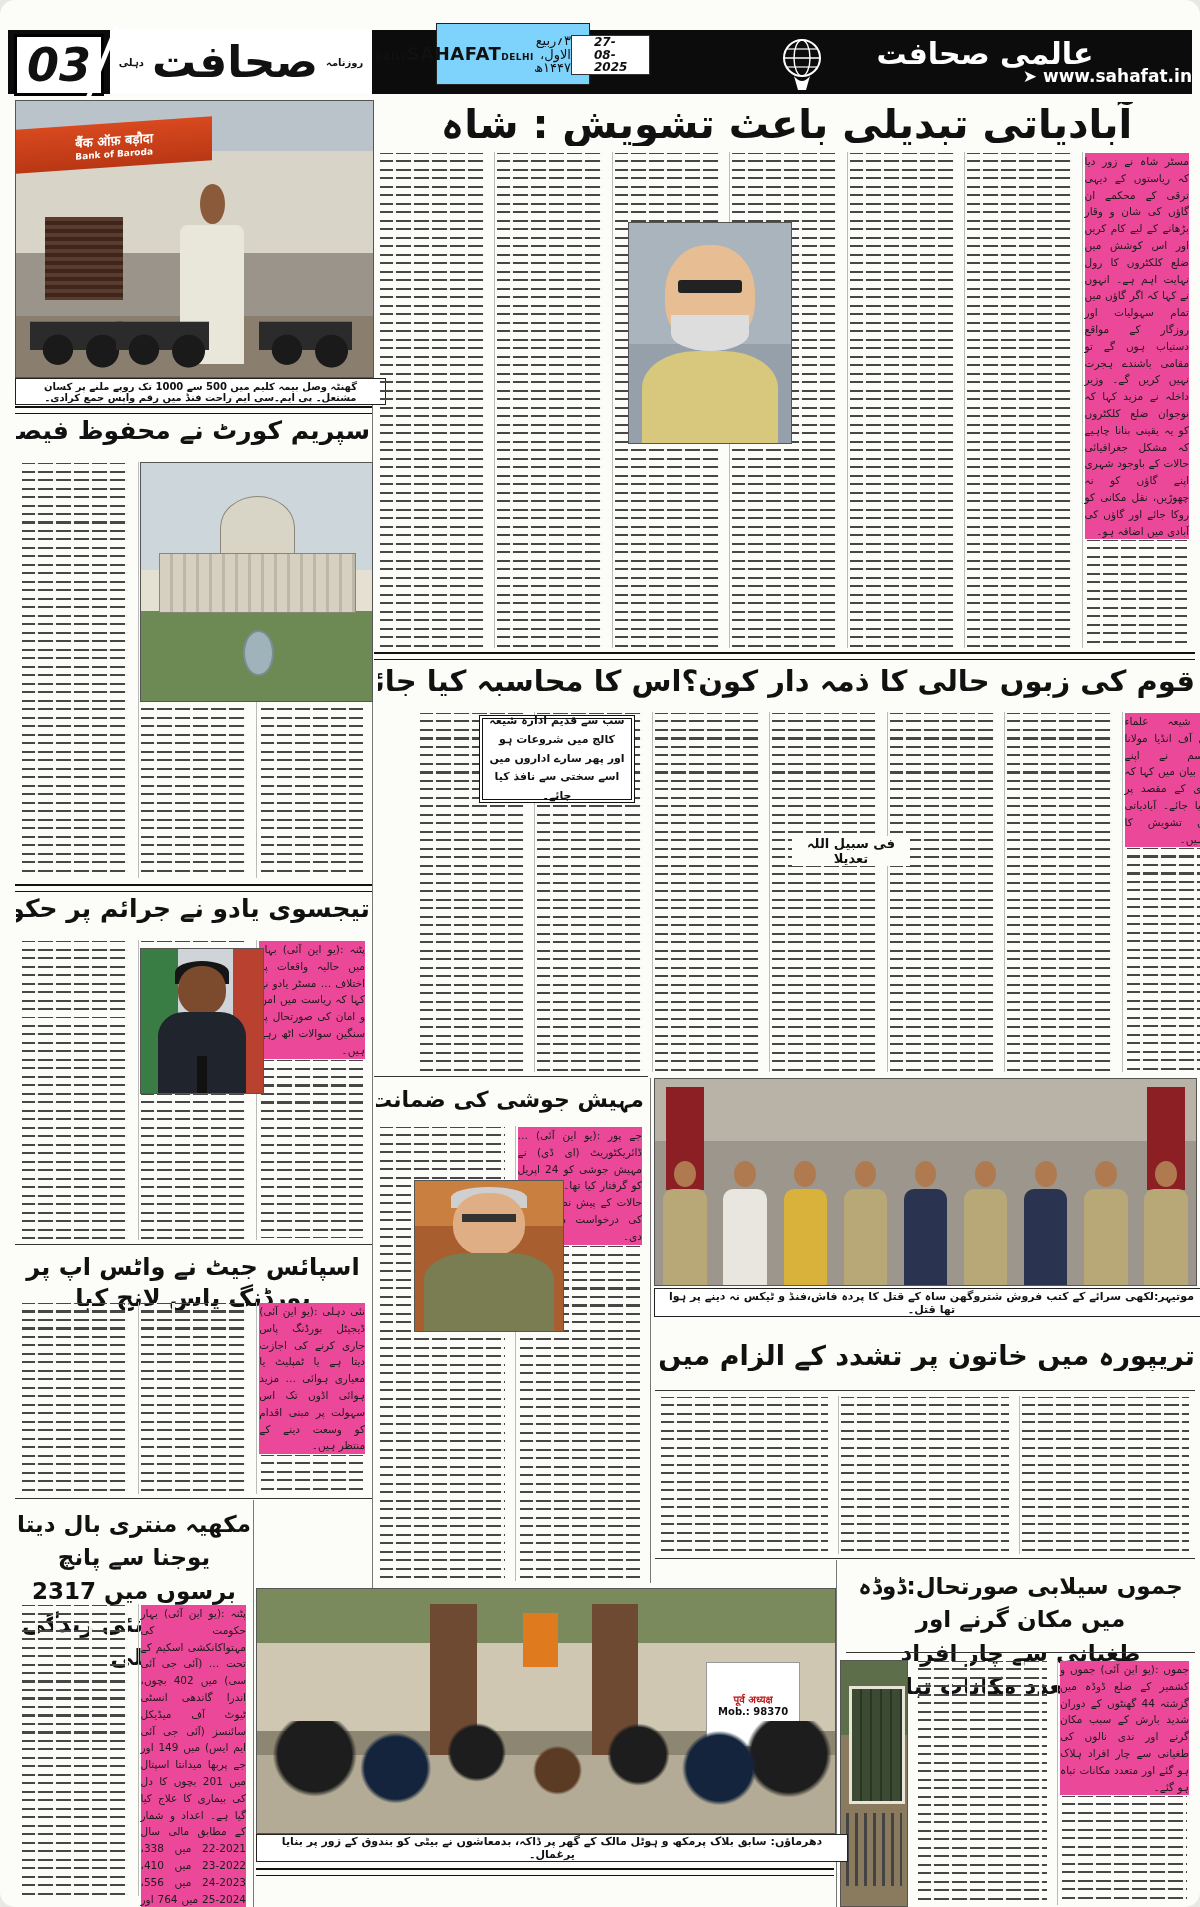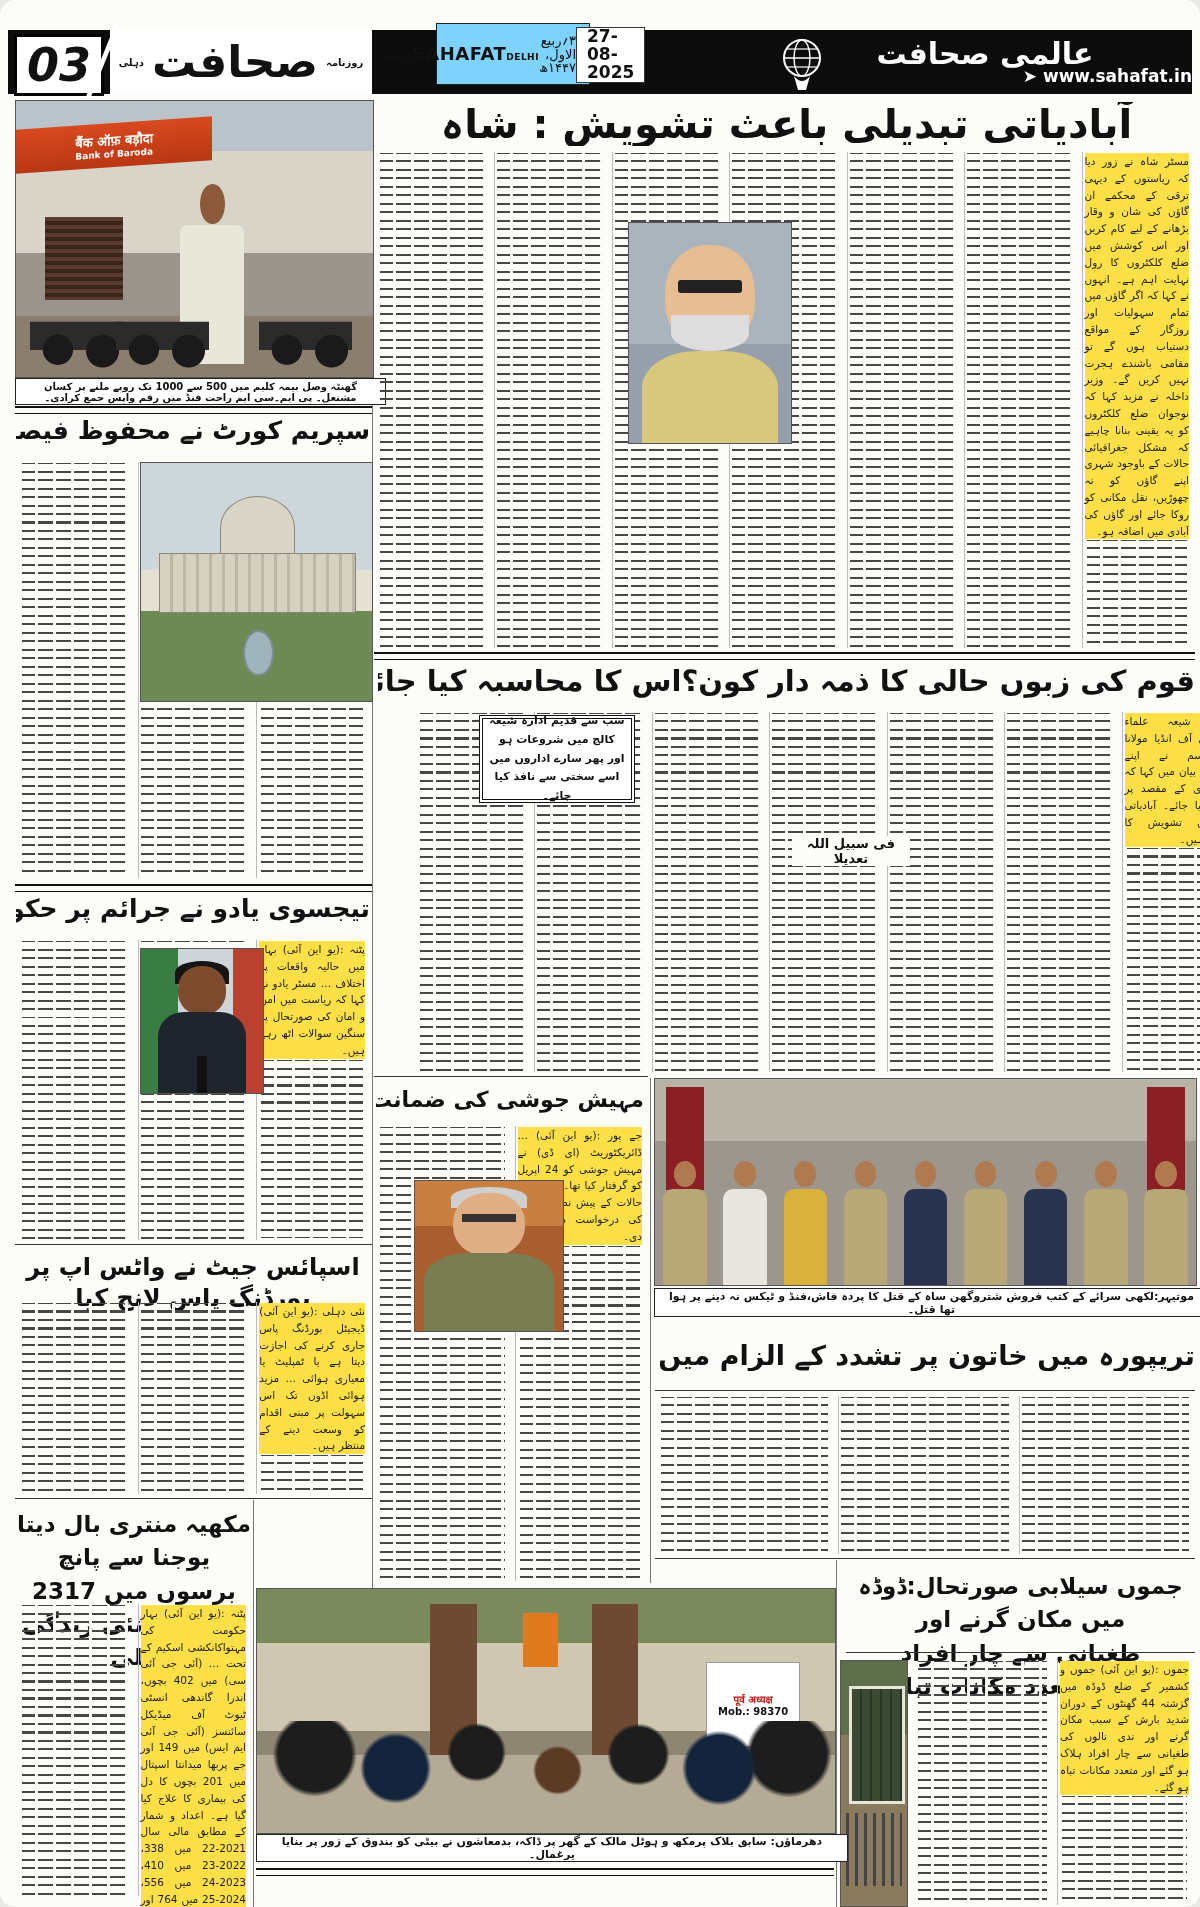--- a/index.html
+++ b/index.html
@@ -18,21 +18,21 @@
   .masthead{left:110px;top:30px;width:262px;height:64px;background:#fff;
     display:flex;align-items:center;justify-content:center;gap:8px;}
   .masthead .big{font-size:44px;font-weight:bold;line-height:1;}
   .masthead .tiny{font-size:10px;font-weight:bold;}
   .brandbox{left:436px;top:23px;width:152px;height:60px;background:#7dd3fc;border:1px solid #222;
     display:flex;flex-direction:row;align-items:center;justify-content:center;line-height:1.05;}
   .brand-en{font-weight:bold;letter-spacing:.5px;}
   .brand-en .d,.brand-en .dl{font-size:9px;}
   .brand-en .s{font-size:18px;}
   .brand-ur{font-size:13px;margin-top:1px;}
-  .datebox{border:1px solid #333;font-size:17px;font-weight:bold;padding:0 10px;margin-top:2px;background:#fff;}
+  .datebox{border:1px solid #333;font-size:12px;font-weight:bold;padding:0 22px;margin-top:2px;background:#fff;font-style:italic;}
   .edition{left:860px;top:36px;width:250px;text-align:center;font-size:30px;font-weight:bold;color:#fff;}
   .website{left:1016px;top:66px;width:176px;font-size:17px;font-weight:bold;color:#fff;text-align:right;}
   .globe{left:776px;top:36px;}
   
   .vrule{width:1px;background:#777;}
   .hrule{height:1px;background:#333;}
   .hrule2{height:5px;border-top:2px solid #111;border-bottom:1px solid #111;background:transparent;}
   
   .hl{font-weight:bold;text-align:center;white-space:nowrap;overflow:hidden;direction:rtl;}
   .hl-main{font-size:40px;line-height:1.1;}
@@ -41,21 +41,21 @@
   .hl-m{font-size:23px;line-height:1.45;white-space:normal;}
   
   .body-cols{display:flex;direction:rtl;}
   .col{flex:1;margin:0 4px;border-left:1px solid #bbb;
     background-image:
       repeating-linear-gradient(90deg, rgba(252,252,249,0) 0 15px, rgba(252,252,249,.95) 15px 18px),
       repeating-linear-gradient(180deg, #474747 0 2px, rgba(0,0,0,0) 2px 8.5px);
     background-clip:content-box;padding:1px 2px;}
   .col:last-child{border-left:none;}
   .excerpt{font-size:10.5px;line-height:1.6;text-align:justify;direction:rtl;
-    background:#fde047;color:#1c1c1c;}
+    background:#ec4899;color:#1c1c1c;}
   .colwrap{display:flex;flex-direction:column;}
   .colwrap .fill{flex:1;border-left:none;margin:0;}
   
   .cap{border:1px solid #222;background:#fff;display:flex;align-items:center;justify-content:center;
     font-size:11px;font-weight:bold;direction:rtl;text-align:center;padding:0 6px;}
   .pull{border:1px solid #111;box-shadow:0 0 0 2px #fff,0 0 0 3px #111;background:#fff;
     font-size:11px;font-weight:bold;direction:rtl;text-align:center;display:flex;align-items:center;padding:4px 6px;line-height:1.7;}
   .quote{font-size:13px;font-weight:bold;direction:rtl;text-align:center;background:#fcfcf9;}
   
   .photo{overflow:hidden;border:1px solid #555;}

